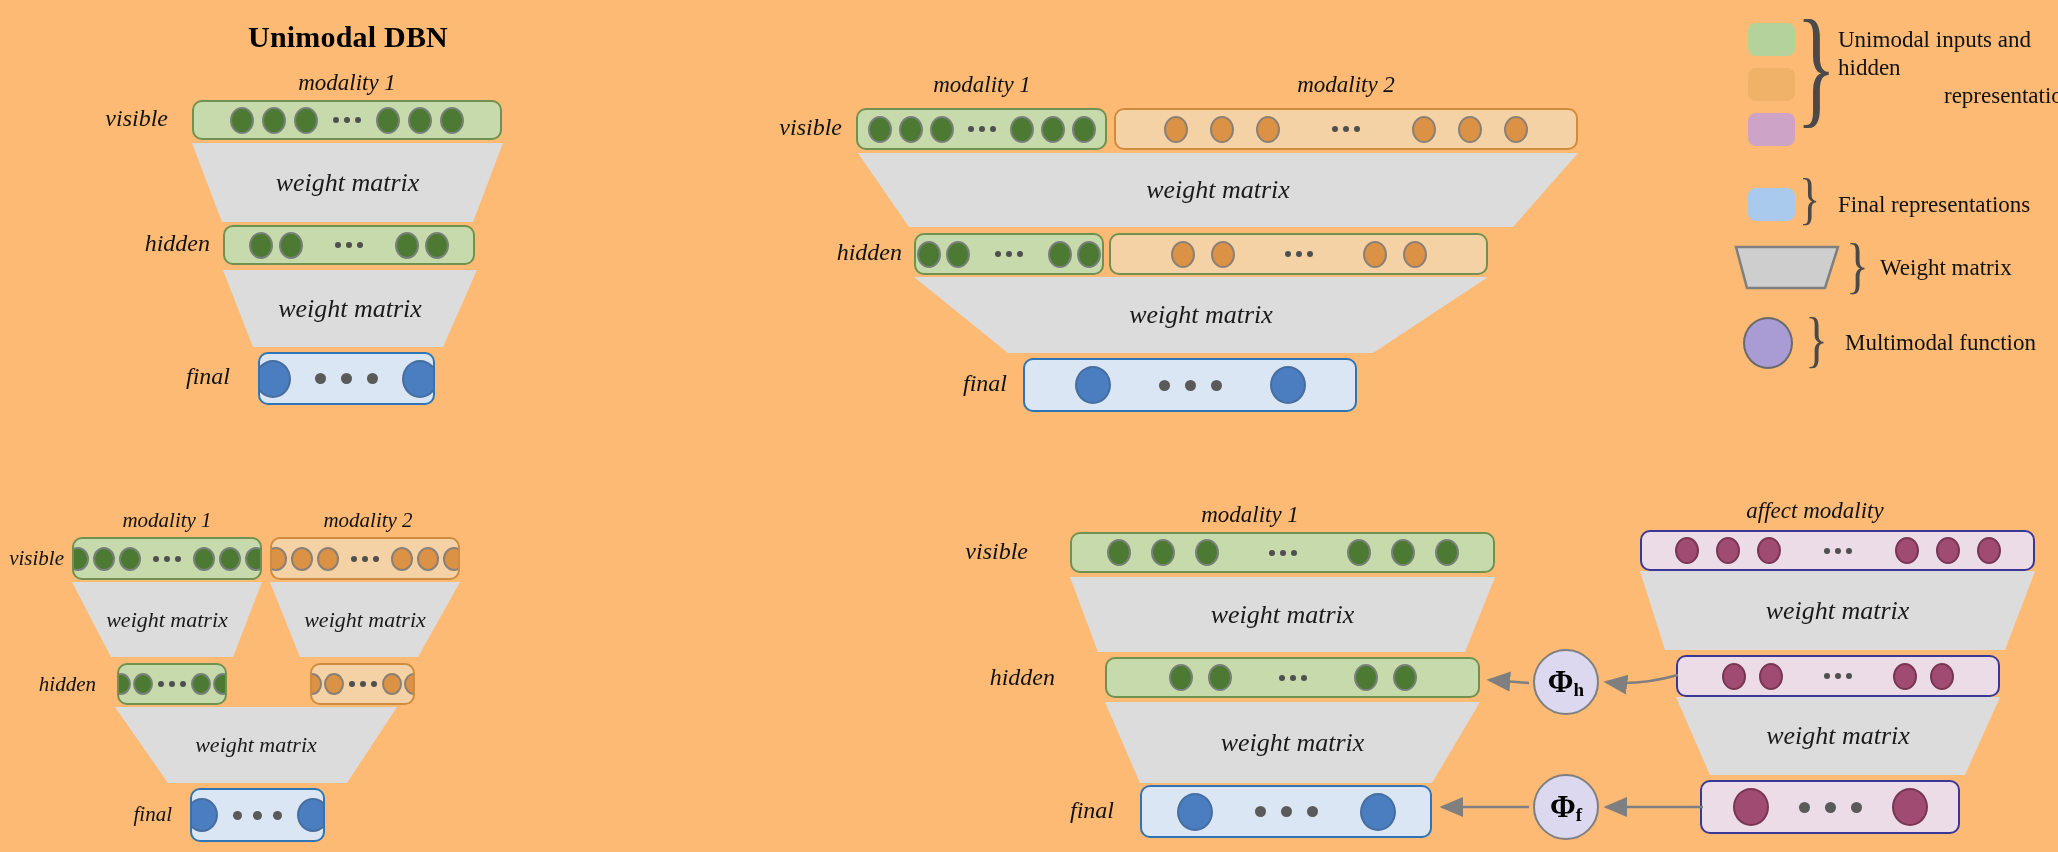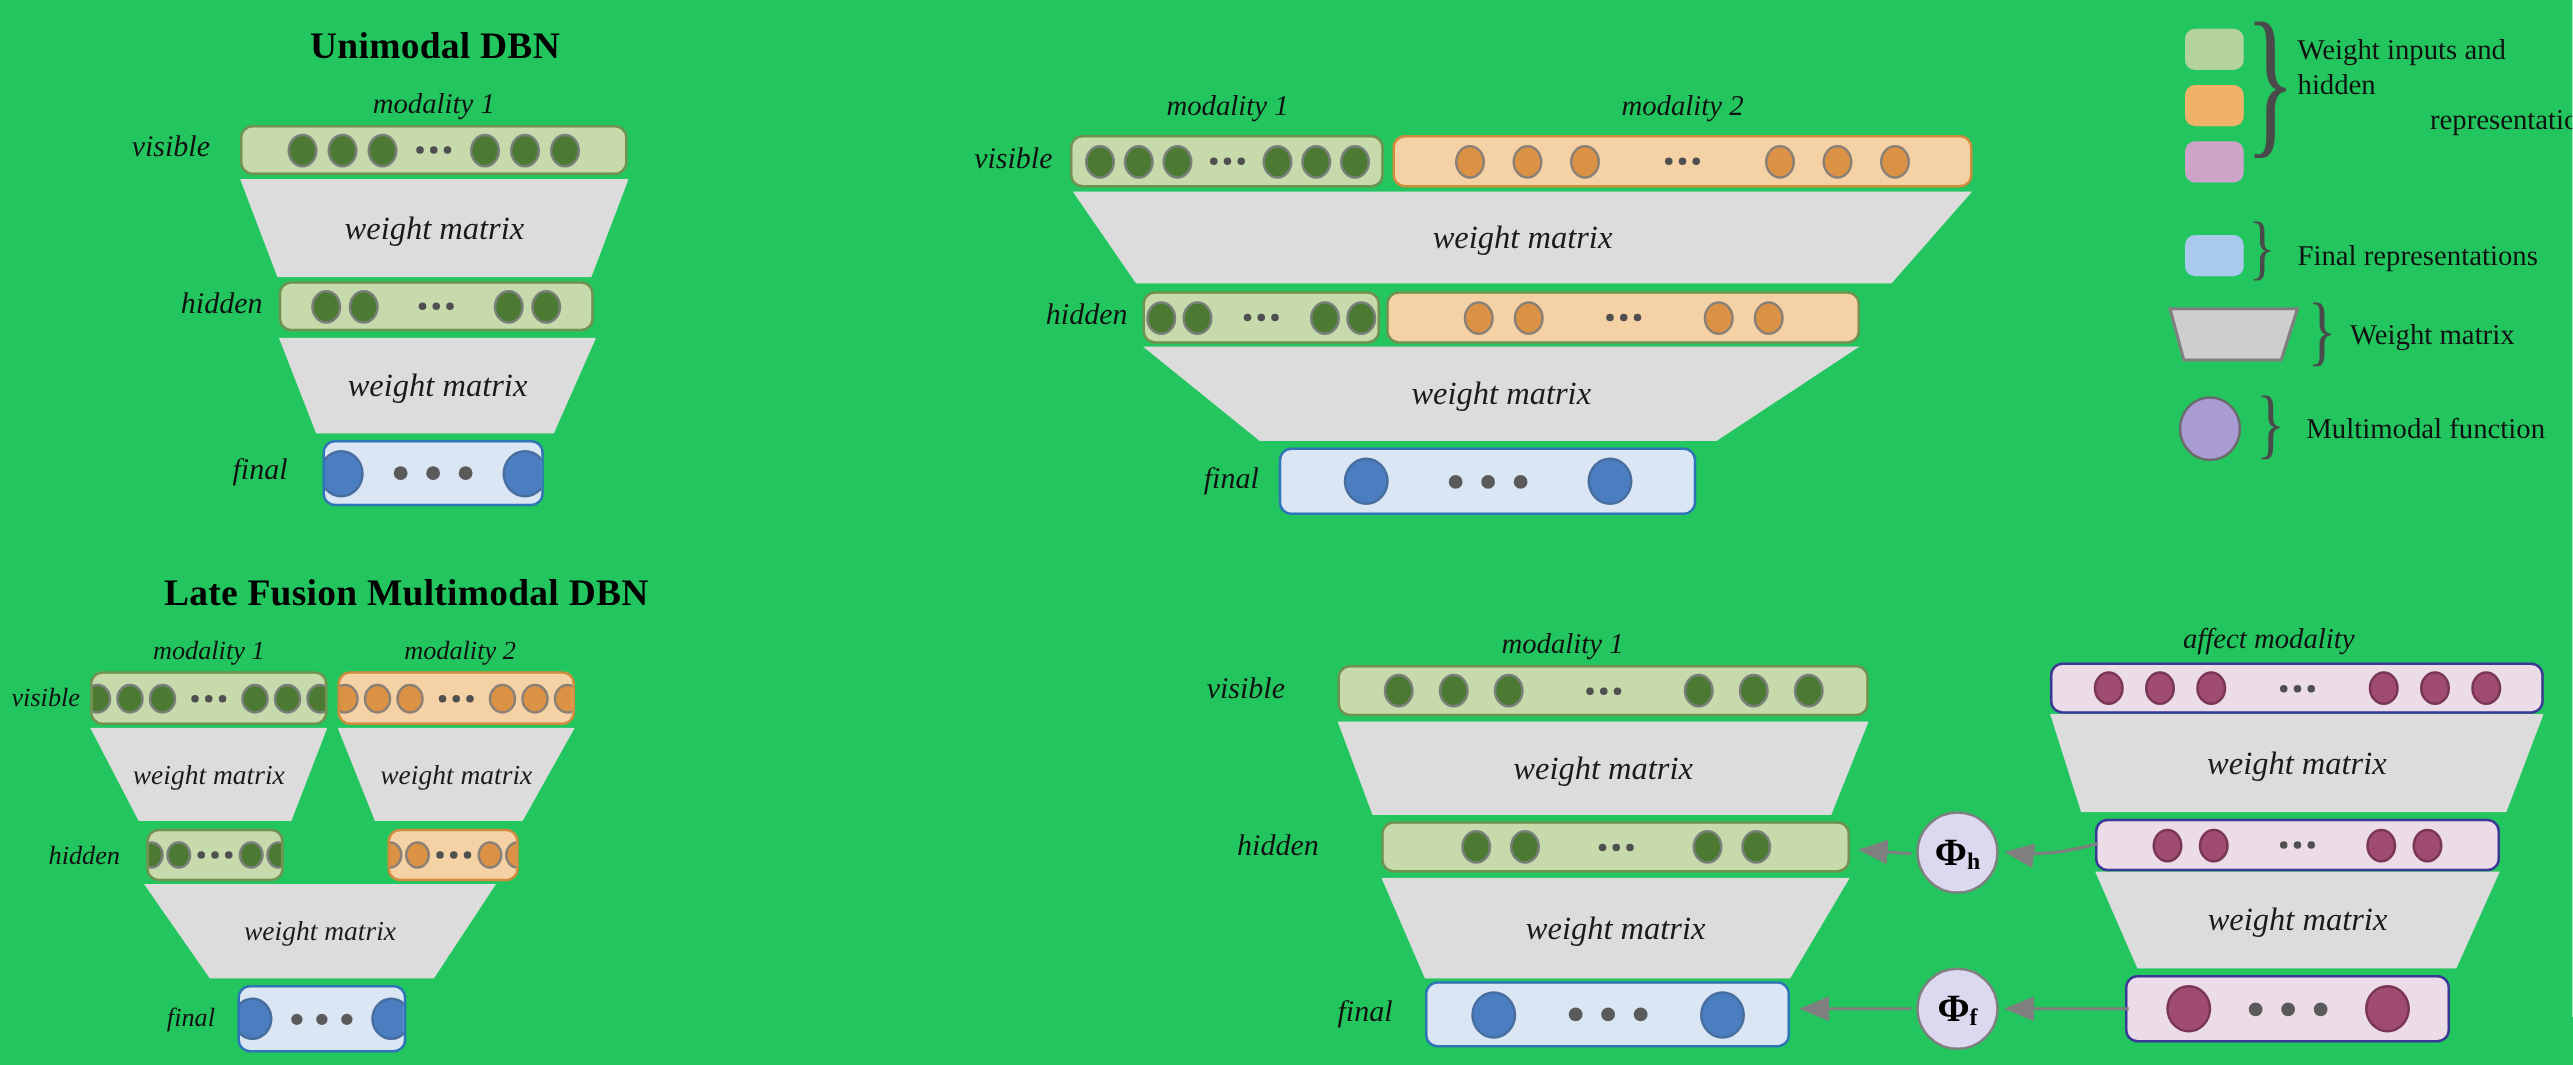--- a/index.html
+++ b/index.html
@@ -1,17 +1,17 @@
 <!DOCTYPE html>
 <html><head>
 <meta charset="utf-8">
 <style>
   html,body{margin:0;padding:0;background:#ffffff;}
   body{font-family:"Liberation Serif","DejaVu Serif",serif;color:#111;}
-  #canvas{position:relative;width:2058px;height:852px;background:#22c55e;overflow:hidden;}
+  #canvas{position:relative;width:2058px;height:852px;background:#fdba74;overflow:hidden;}
 
   .ptitle{position:absolute;font-weight:bold;font-size:30px;white-space:nowrap;
           transform:translateX(-50%);color:#000;letter-spacing:.2px;}
   .modlabel{position:absolute;font-style:italic;font-size:23px;white-space:nowrap;
             transform:translateX(-50%);color:#111;}
   .modlabel.sm{font-size:21px;}
   .rowlabel{position:absolute;font-style:italic;font-size:24px;width:150px;
             text-align:right;color:#111;}
   .rowlabel.sm{font-size:21px;width:120px;}
 
@@ -180,21 +180,20 @@
   <div class="bar blue" style="left:1023px;top:358px;width:334px;height:54px;--eg:40px;">
       <span class="node blue big"></span>
       <span class="edots big">
         <span class="edot"></span>
         <span class="edot"></span>
         <span class="edot"></span>
       </span>
       <span class="node blue big"></span>
     </div>
 
-  <div class="ptitle" style="left:325px;top:458px;">Late Fusion Multimodal DBN</div>
   <div class="modlabel sm" style="left:167px;top:508px;">modality 1</div>
   <div class="modlabel sm" style="left:368px;top:508px;">modality 2</div>
   <div class="rowlabel sm" style="left:-56px;top:546px;">visible</div>
   <div class="rowlabel sm" style="left:-24px;top:672px;">hidden</div>
   <div class="rowlabel sm" style="left:52px;top:802px;">final</div>
 
   <div class="trap sm" style="left:72px;top:582px;width:190px;height:75px;clip-path:polygon(0 0,190px 0,161px 75px,39px 75px);">
     <span class="wm">weight matrix</span>
   </div>
   <div class="trap sm" style="left:270px;top:582px;width:190px;height:75px;clip-path:polygon(0 0,190px 0,148px 75px,30px 75px);">
@@ -366,21 +365,21 @@
   </div>
   <div class="phi" style="left:1533px;top:774px;">
     <span>Φ</span>
       <span class="sub">f</span>
   </div>
 
   <div class="swatch sw-green" style="left:1748px;top:23px;"></div>
   <div class="swatch sw-orange" style="left:1748px;top:68px;"></div>
   <div class="swatch sw-pink" style="left:1748px;top:113px;"></div>
   <div class="brace" style="left:1796px;top:9px;font-size:112px;transform:scale(0.75,1.18);">}</div>
-  <div class="legend-text" style="left:1838px;top:27px;">Weight inputs and</div>
+  <div class="legend-text" style="left:1838px;top:27px;">Unimodal inputs and</div>
   <div class="legend-text" style="left:1838px;top:55px;">hidden</div>
   <div class="legend-text" style="left:1944px;top:83px;">representations</div>
 
   <div class="swatch sw-blue" style="left:1748px;top:188px;"></div>
   <div class="brace" style="left:1799px;top:173px;font-size:52px;transform:scale(0.85,1.1);">}</div>
   <div class="legend-text" style="left:1838px;top:192px;">Final representations</div>
 
   <svg class="overlay" style="left:1734px;top:245px;" width="108" height="46">
     <polygon points="2,2 104,2 91,43 13,43" fill="#cecece" stroke="#7f7f7f" stroke-width="2.5"></polygon>
   </svg>

